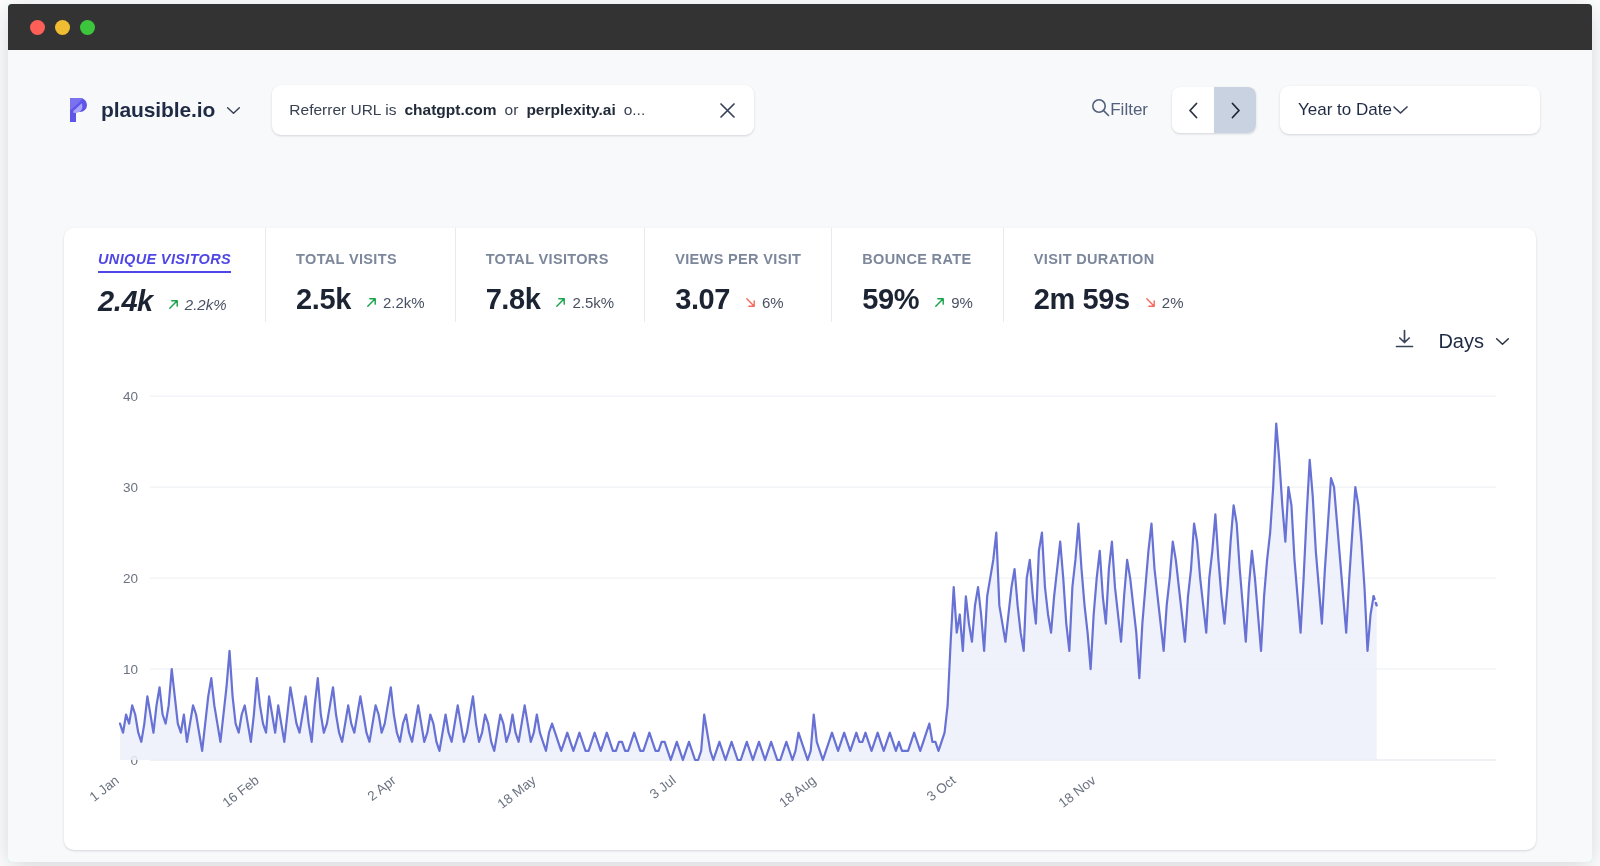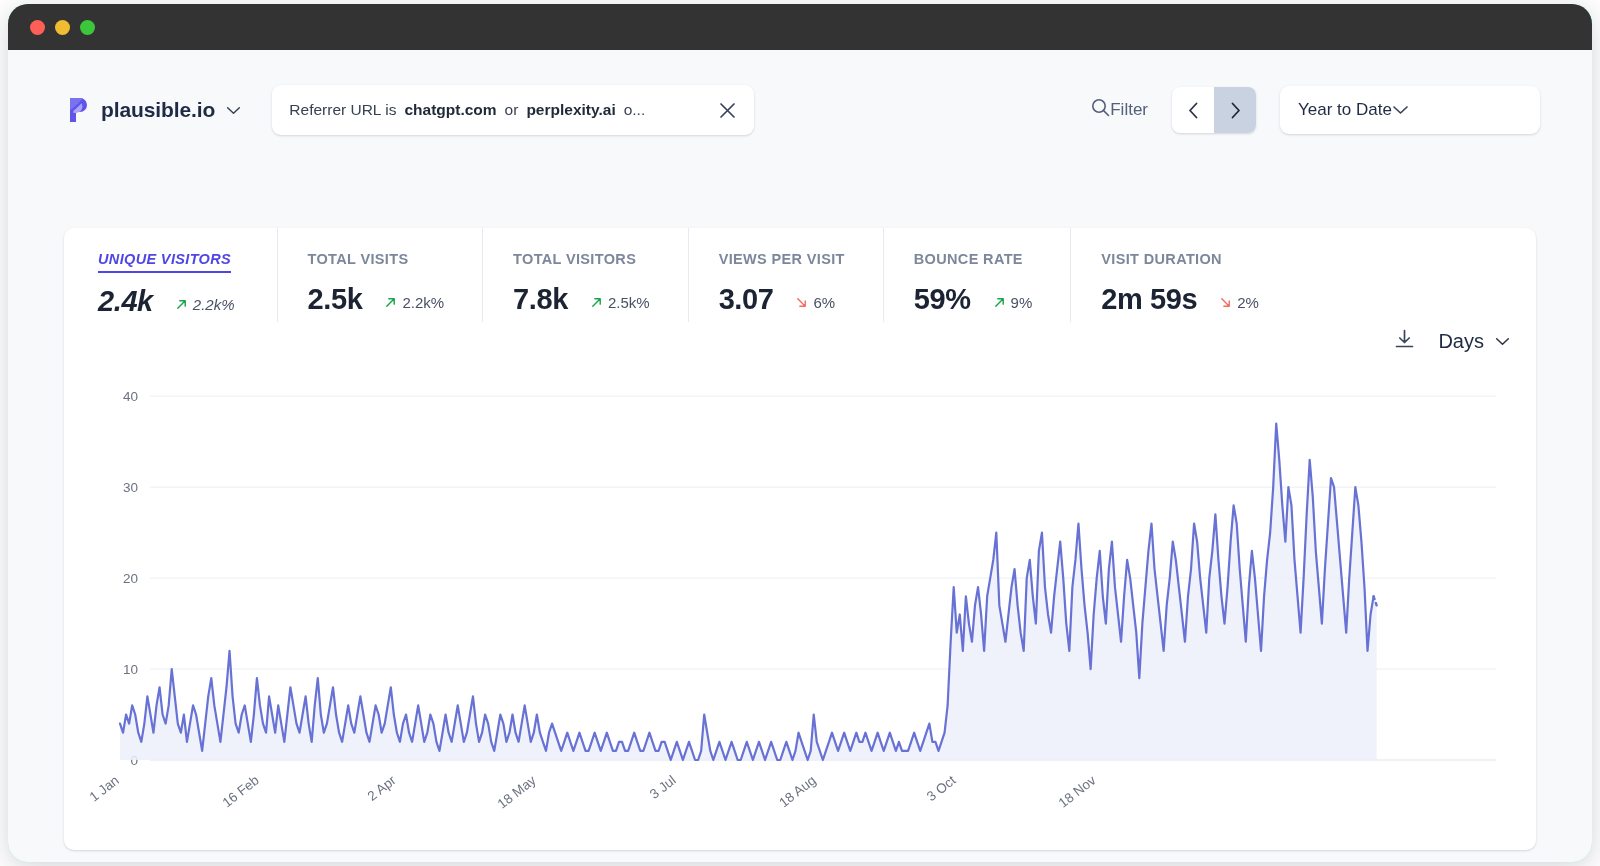--- a/index.html
+++ b/index.html
@@ -13,21 +13,21 @@
     position: relative;
     width: 1600px; height: 866px;
     background: #ffffff;
   }
 
   
   .window {
     position: absolute;
     left: 8px; top: 4px;
     width: 1584px; height: 858px;
-    border-radius: 20px;
+    border-radius: 4px;
     overflow: hidden;
     background: #5eead4;
     box-shadow: 0 6px 28px rgba(15,23,42,.18);
   }
   .titlebar {
     height: 46px;
     background: #333333;
     display: flex; align-items: center;
     padding-left: 22px;
     gap: 10px;
@@ -141,37 +141,37 @@
     height: 94px;
     padding-left: 34px;
   }
   .metric {
     padding: 22px 0 0 0;
     min-width: 0;
     position: relative;
     display: flex; flex-direction: column;
     cursor: pointer;
   }
-  .metric + .metric { border-left: 1px solid #e7eaf0; margin-left: 8px; }
+  .metric + .metric { border-left: 1px solid #e7eaf0; }
   .metric-inner { padding: 0 30px; }
   .metric:first-child .metric-inner { padding-left: 0; padding-right: 34px; font-style: italic; }
   .metric-label {
     font-size: 14.5px; font-weight: bold;
     letter-spacing: .35px;
     color: #7c879b;
     display: inline-block;
     padding-bottom: 4px;
     white-space: nowrap;
   }
   .metric.active .metric-label {
     color: #4f46e5;
     border-bottom: 2px solid #4f46e5;
   }
   .metric-row {
-    display: flex; align-items: baseline; gap: 22px;
+    display: flex; align-items: baseline; gap: 14px;
     margin-top: 12px;
     white-space: nowrap;
   }
   .metric-value {
     font-size: 29px; font-weight: bold; color: #1c2433;
     letter-spacing: -.4px;
   }
   .metric-delta {
     font-size: 15px; color: #485063;
     display: flex; align-items: center; gap: 5px;

